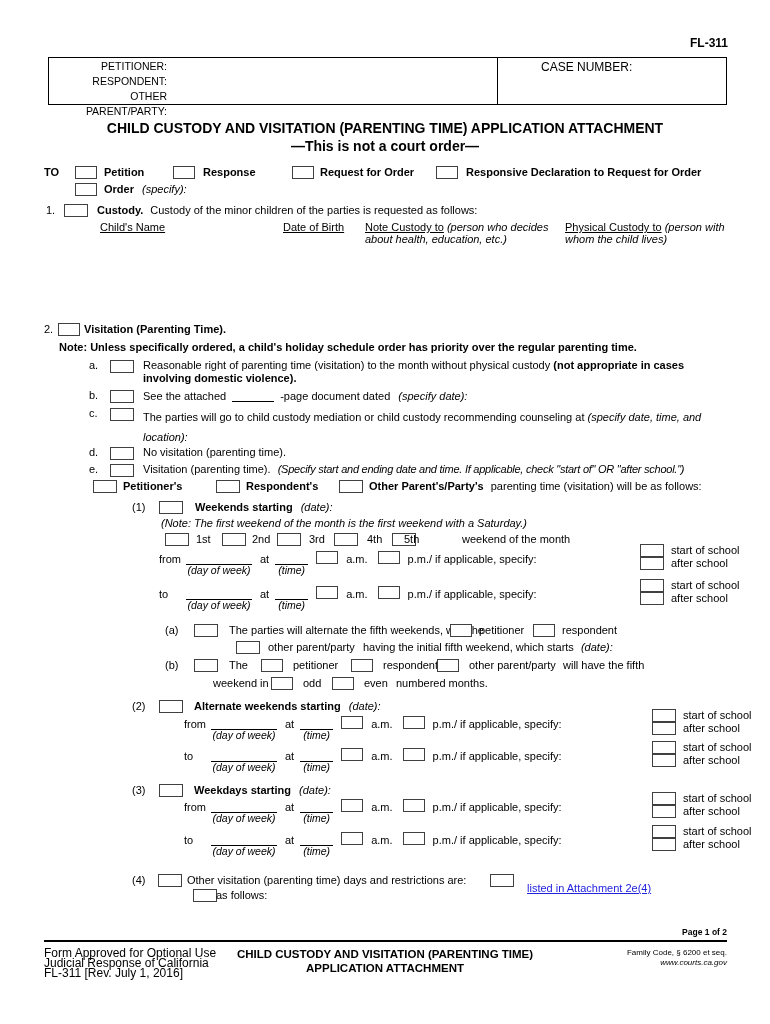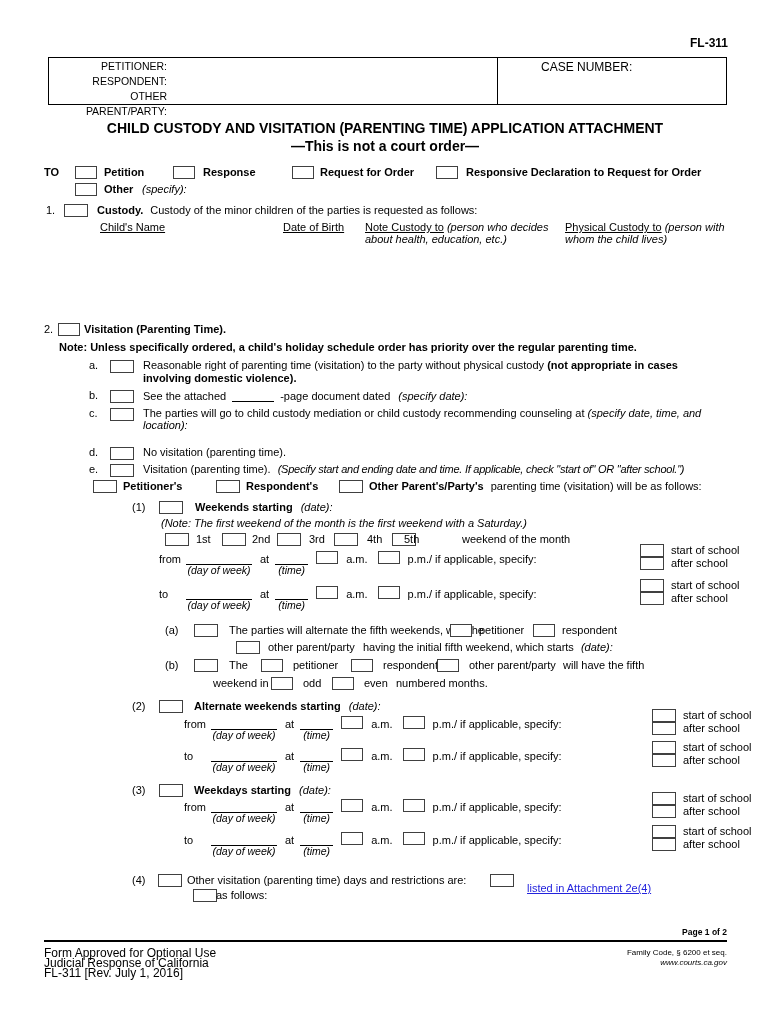--- a/index.html
+++ b/index.html
@@ -63,21 +63,21 @@
     <span class="b abs" style="left:104px">Petition</span>
     <span class="cb abs" style="left:173px"></span>
     <span class="b abs" style="left:203px">Response</span>
     <span class="cb abs" style="left:292px"></span>
     <span class="b abs" style="left:320px">Request for Order</span>
     <span class="cb abs" style="left:436px"></span>
     <span class="b abs" style="left:466px">Responsive Declaration to Request for Order</span>
   </div>
   <div class="row" style="left:0;top:183px;width:770px">
     <span class="cb abs" style="left:75px"></span>
-    <span class="b abs" style="left:104px">Other</span>
+    <span class="b abs" style="left:104px">Order</span>
     <span class="i abs" style="left:142px">(specify):</span>
   </div>
 
   <div class="row" style="left:0;top:204px;width:770px">
     <span class="abs" style="left:46px">1.</span>
     <span class="cb cbw abs" style="left:64px"></span>
     <span class="abs" style="left:97px">
       <span class="b">Custody.</span>
       <span class="m4">Custody of the minor children of the parties is requested as follows:</span>
     </span>
@@ -98,34 +98,34 @@
   <div class="row" style="left:0;top:323px;width:770px">
     <span class="abs" style="left:44px">2.</span>
     <span class="cb abs" style="left:58px"></span>
     <span class="b abs" style="left:84px">Visitation (Parenting Time).</span>
   </div>
   <div class="row b" style="left:59px;top:341px">Note: Unless specifically ordered, a child's holiday schedule order has priority over the regular parenting time.</div>
 
   <span class="abs" style="left:89px;top:359px">a.</span>
   <span class="cb cbw abs" style="left:110px;top:360px"></span>
   <div class="row wrap" style="left:143px;top:359px;width:578px">
-    <span>Reasonable right of parenting time (visitation) to the party without physical custody</span>
+    <span>Reasonable right of parenting time (visitation) to the month without physical custody</span>
     <span class="b">(not appropriate in cases involving domestic violence)</span><span class="b">.</span>
   </div>
 
   <span class="abs" style="left:89px;top:389px">b.</span>
   <span class="cb cbw abs" style="left:110px;top:390px"></span>
   <div class="row" style="left:143px;top:389px">
     <span>See the attached</span><span class="blank m6" style="width:42px"></span><span class="m6">-page document dated</span>
     <span class="i m5">(specify date):</span>
   </div>
 
   <span class="abs" style="left:89px;top:407px">c.</span>
   <span class="cb cbw abs" style="left:110px;top:408px"></span>
-  <div class="row wrap" style="left:143px;top:407px;width:578px;line-height:12px">
+  <div class="row wrap" style="left:143px;top:407px;width:578px;line-height:20px">
     <span>The parties will go to child custody mediation or child custody recommending counseling at</span>
     <span class="i">(specify date, time, and location):</span>
   </div>
 
   <span class="abs" style="left:89px;top:446px">d.</span>
   <span class="cb cbw abs" style="left:110px;top:447px"></span>
   <div class="row" style="left:143px;top:446px">No visitation (parenting time).</div>
 
   <span class="abs" style="left:89px;top:463px">e.</span>
   <span class="cb cbw abs" style="left:110px;top:464px"></span>
@@ -319,18 +319,22 @@
     <span class="abs" style="left:216px">as follows:</span>
   </div>
 
   <div class="page-ind">Page 1 of 2</div>
   <div class="rule"></div>
   <div class="f-left">
     <div>Form Approved for Optional Use</div>
     <div>Judicial Response of California</div>
     <div>FL-311 [Rev. July 1, 2016]</div>
   </div>
+  <div class="f-center">
+    <div>CHILD CUSTODY AND VISITATION (PARENTING TIME)</div>
+    <div>APPLICATION ATTACHMENT</div>
+  </div>
   <div class="f-right">
     <div>Family Code, § 6200 et seq.</div>
     <div class="i">www.courts.ca.gov</div>
   </div>
 
 </div>
 
 </body></html>

